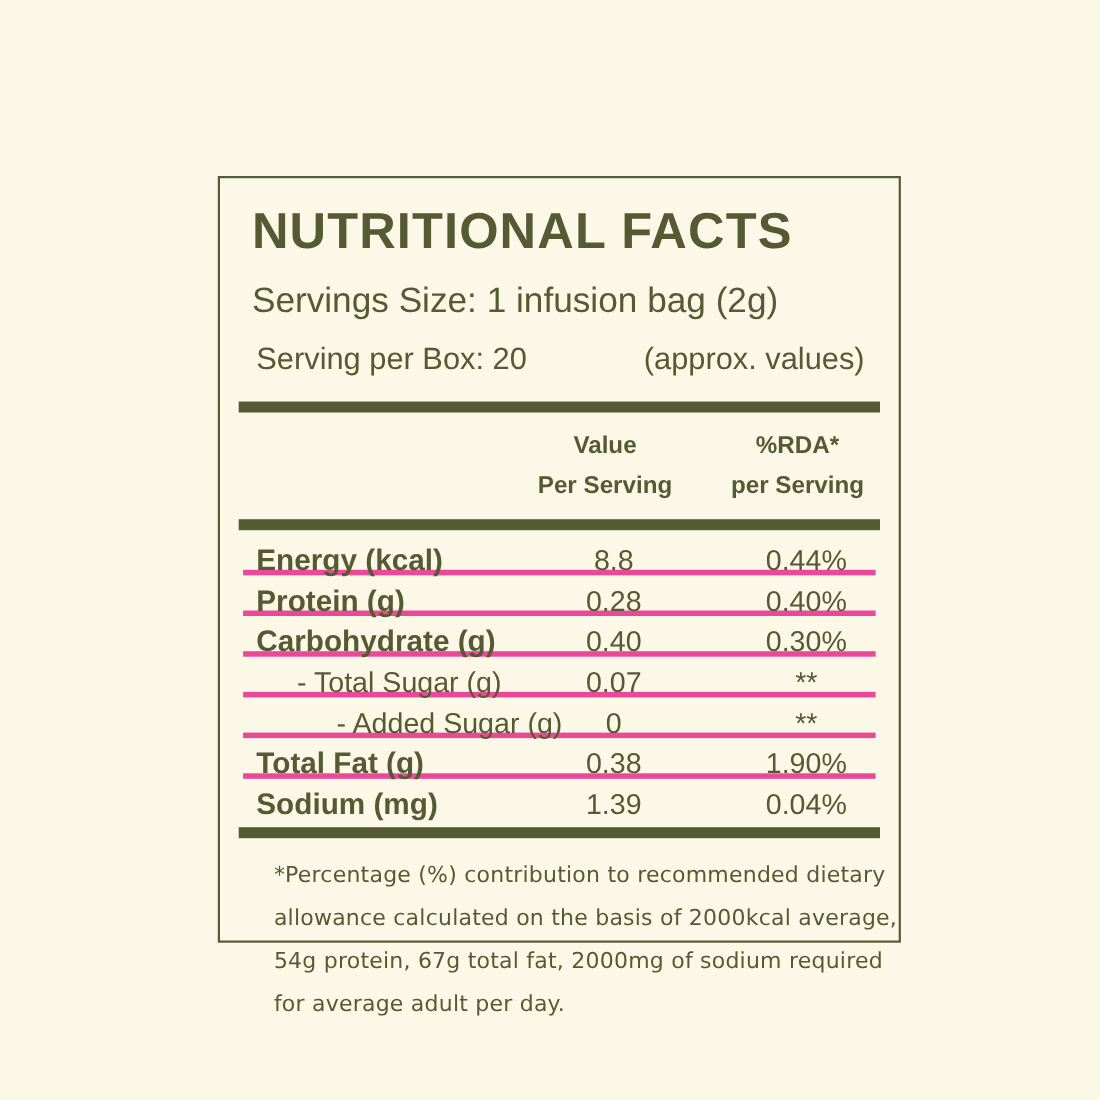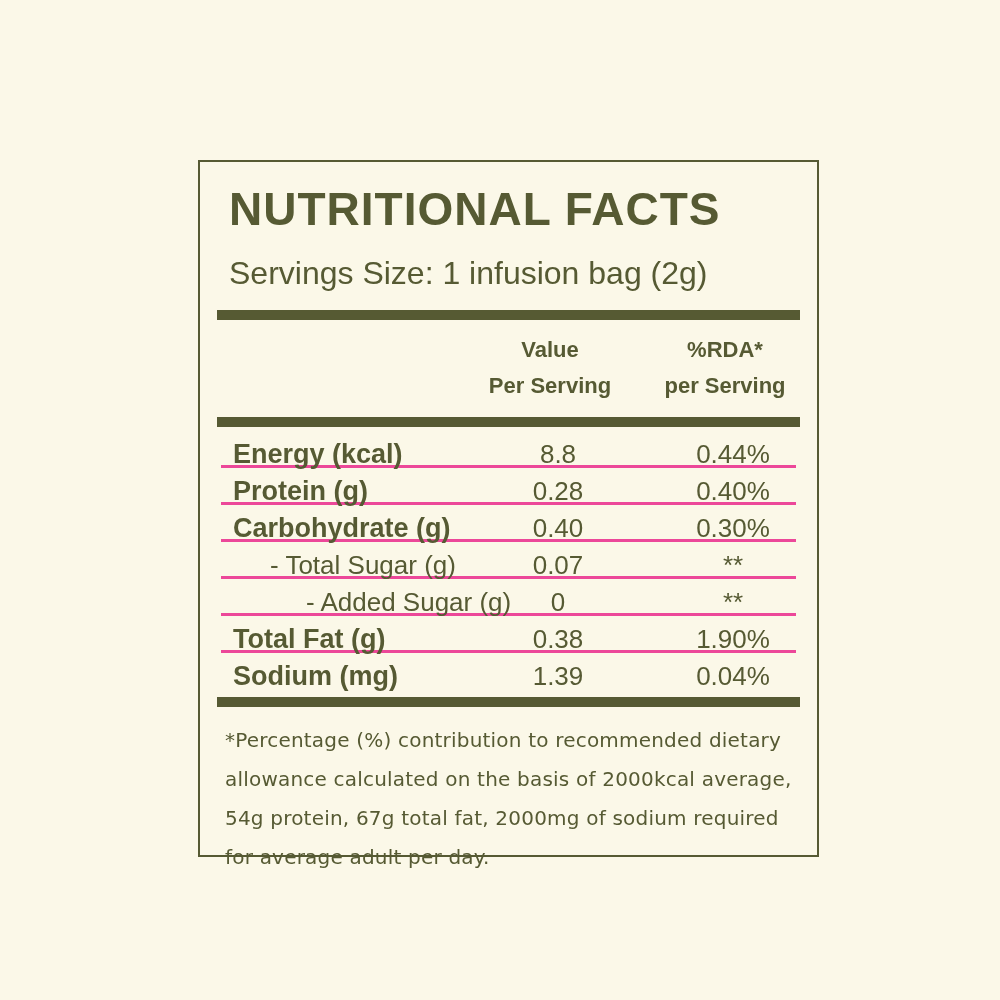--- a/index.html
+++ b/index.html
@@ -54,49 +54,53 @@
     text-align: center;
     font-weight: bold;
     font-size: 22px;
     line-height: 28px;
   }
   .trow {
     display: grid;
     grid-template-columns: 240px 186px 164px;
     height: 37px;
     align-items: center;
-    border-bottom: 3px solid #ec4899;
+    border-bottom: 5px solid #ec4899;
     font-size: 26px;
   }
   .trow:last-child { border-bottom: none; height: 40px; }
   .trow .rlabel { padding-left: 8px; white-space: nowrap; }
   .trow.bold .rlabel { font-weight: bold; font-size: 27px; }
   .trow.indent-1 .rlabel { padding-left: 45px; }
   .trow.indent-2 .rlabel { padding-left: 81px; }
   .trow .rvalue, .trow .rrda { text-align: center; }
   .footnote {
     margin: 10px 0 0;
     font-family: "DejaVu Sans", sans-serif;
     font-size: 20px;
     line-height: 31px;
     letter-spacing: 0.2px;
   }
-  .footnote .fline { white-space: nowrap; }
+  .footnote .fline { white-space: nowrap; margin-left: 24px; }
 </style>
 </head>
 <body>
 
 <div class="page">
   <div class="label-box">
     <div class="inner">
 
       <h1 class="title">NUTRITIONAL FACTS</h1>
 
       <div class="serv-line1">Servings Size: 1 infusion bag (2g)</div>
 
+      <div class="serv-line2">
+        <span>Serving per Box: 20</span>
+        <span class="approx">(approx. values)</span>
+      </div>
 
       <div class="thick-bar bar-top"></div>
 
       <div class="thead">
         <div class="hcell"></div>
         <div class="hcell">
           <div>Value</div>
           <div>Per Serving</div>
         </div>
         <div class="hcell">

